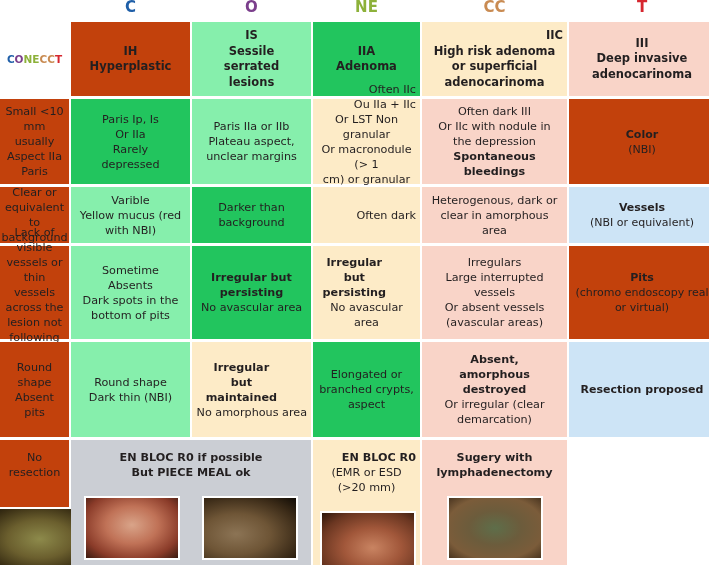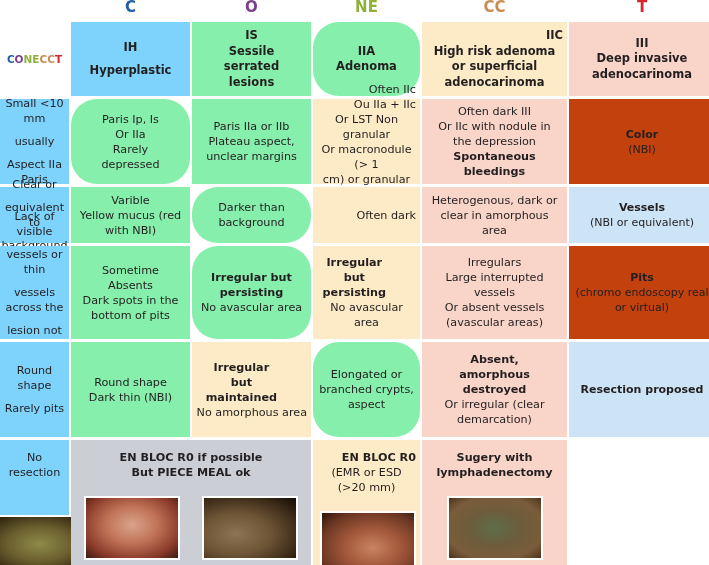--- a/index.html
+++ b/index.html
@@ -15,23 +15,23 @@
       grid-template-rows: 19px 74px 85px 56px 93px 95px 135px;
       column-gap: 2px; row-gap: 3px;
     }
     .cell {
       display: flex; flex-direction: column; align-items: center; justify-content: center;
       text-align: center; font-size: 11.2px; line-height: 15px; padding: 2px 4px;
     }
     .letter { font-size: 15px; font-weight: bold; justify-content: flex-start; padding-top: 0; background: transparent; }
     .b { font-weight: bold; }
     .hdr { font-weight: bold; font-size: 11.5px; line-height: 15.5px; }
-    .col-c { background: #7dd3fc; gap: 8px; }
+    .col-c { background: #c2410c; }
     .col-o { background: #86efac; }
-    .col-ne { background: #86efac; border-radius: 26px; }
+    .col-ne { background: #22c55e; }
     .col-cc { background: #fdebc7; align-items: flex-end; }
     .col-t { background: #f9d4c8; }
     .col-gray { background: #cbced4; }
     .lab-a { background: #cde4f6; }
     .lab-b { background: #c2410c; }
     .logo { background: #ffffff; font-weight: bold; font-size: 10.5px; letter-spacing: 0; flex-direction: row; }
     .rowlab { font-size: 11px; line-height: 15px; padding: 2px 1px; }
     .res-cell { justify-content: flex-start; padding-top: 10px; }
     .photo {
       width: 96px; height: 64px; margin-top: 16px; border: 2px solid #ffffff;
@@ -182,21 +182,21 @@
     <div>Or absent vessels</div>
     <div>(avascular areas)</div>
   </div>
 
   <div class="cell rowlab lab-b">
     <div class="b">Pits</div>
     <div>(chromo endoscopy real or virtual)</div>
   </div>
   <div class="cell col-c">
     <div>Round shape</div>
-    <div>Rarely pits</div>
+    <div>Absent pits</div>
   </div>
   <div class="cell col-o">
     <div>Round shape</div>
     <div>Dark thin (NBI)</div>
   </div>
   <div class="cell col-cc">
     <div class="b" style="padding:0 30px">Irregular but maintained</div>
     <div>No amorphous area</div>
   </div>
   <div class="cell col-ne">

